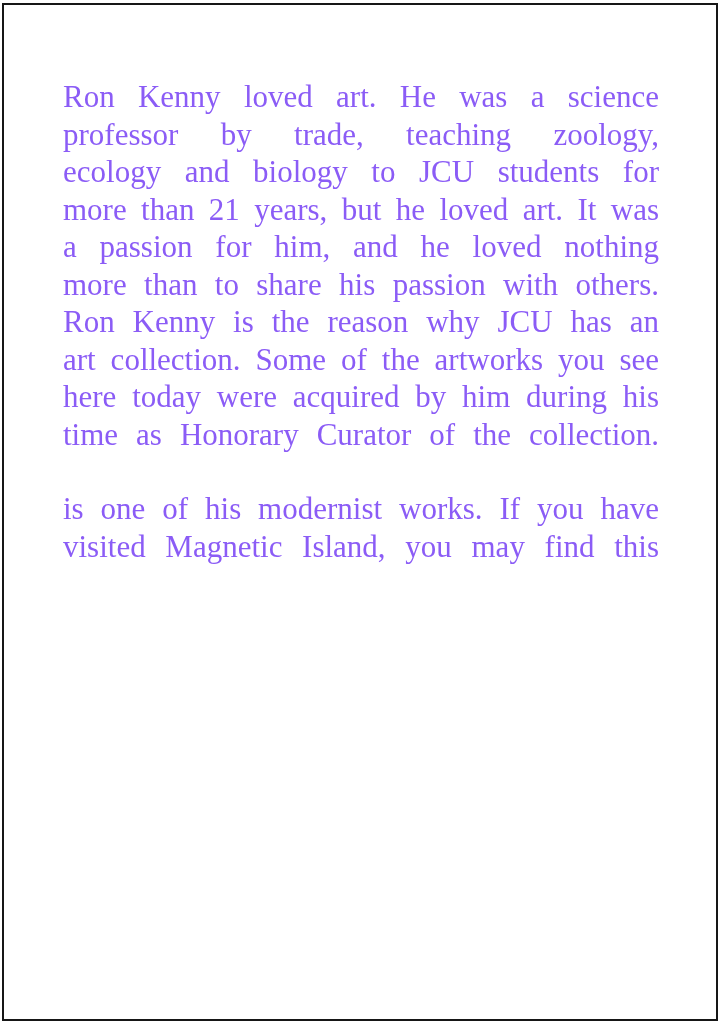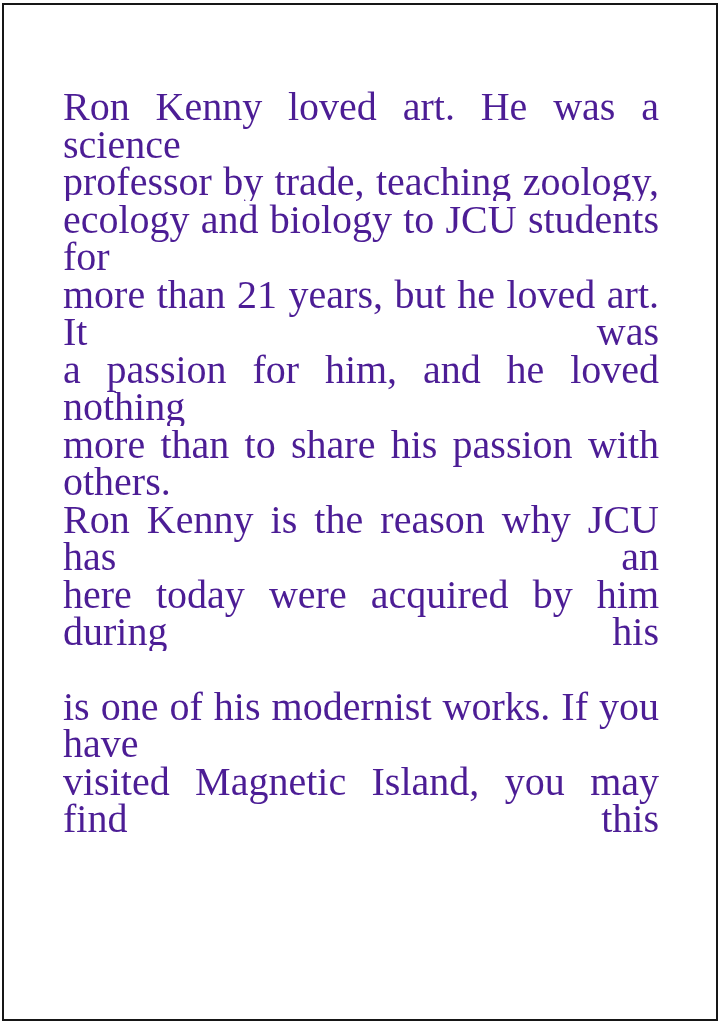--- a/index.html
+++ b/index.html
@@ -20,24 +20,24 @@
     left: 2px;
     top: 3px;
     right: 3px;
     bottom: 3px;
     border: 2px solid #161616;
     pointer-events: none;
   }
   .text-block {
     position: absolute;
     left: 63px;
-    top: 88px;
+    top: 78px;
     width: 596px;
-    color: #4c1d95;
-    font-size: 40px;
+    color: #8b5cf6;
+    font-size: 31px;
     line-height: 37.5px;
   }
   .paragraph + .paragraph {
     margin-top: 37px;
   }
   .text-line {
     text-align: justify;
     text-align-last: justify;
     overflow: hidden;
     white-space: normal;
@@ -52,21 +52,23 @@
   <div class="text-block">
 
     <div class="paragraph">
       <div class="text-line">Ron Kenny loved art. He was a science</div>
       <div class="text-line">professor by trade, teaching zoology,</div>
       <div class="text-line">ecology and biology to JCU students for</div>
       <div class="text-line">more than 21 years, but he loved art. It was</div>
       <div class="text-line">a passion for him, and he loved nothing</div>
       <div class="text-line">more than to share his passion with others.</div>
       <div class="text-line">Ron Kenny is the reason why JCU has an</div>
+      <div class="text-line">art collection. Some of the artworks you see</div>
       <div class="text-line">here today were acquired by him during his</div>
+      <div class="text-line">time as Honorary Curator of the collection.</div>
     </div>
 
     <div class="paragraph">
       <div class="text-line">is one of his modernist works. If you have</div>
       <div class="text-line">visited Magnetic Island, you may find this</div>
     </div>
 
   </div>
 </div>
 

